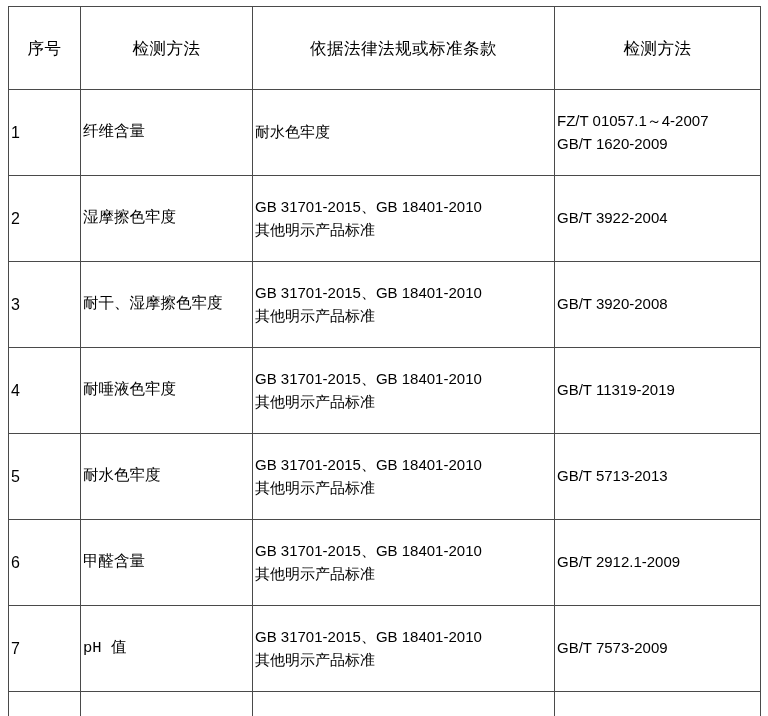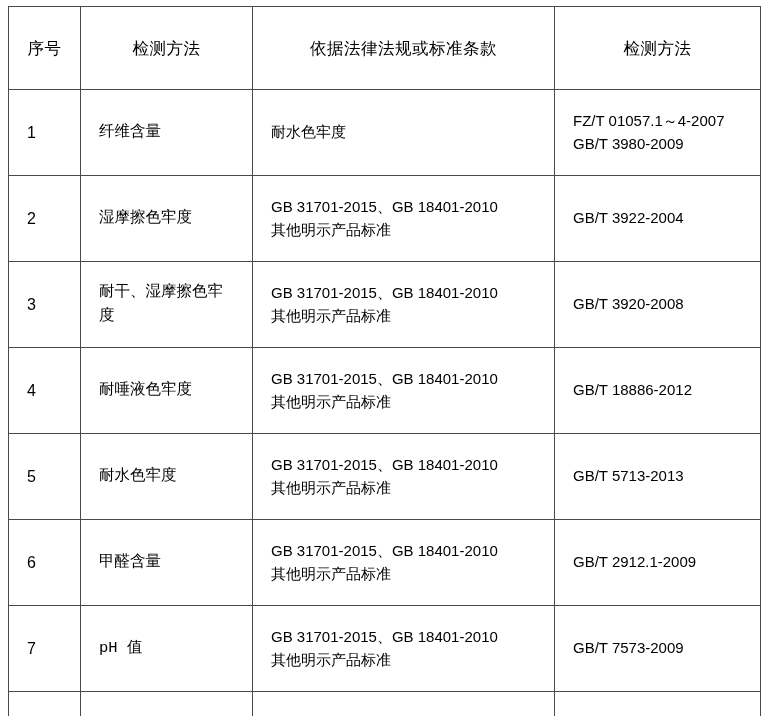--- a/index.html
+++ b/index.html
@@ -21,21 +21,21 @@
   }
   table.spec-table {
     border-collapse: collapse;
     width: 752px;
     table-layout: fixed;
   }
   table.spec-table td,
   table.spec-table th {
     border: 1px solid #4a4a4a;
     vertical-align: middle;
-    padding: 4px 18px;
+    padding: 4px 2px;
     font-weight: normal;
     line-height: 1.5;
   }
   thead th {
     height: 74px;
     font-size: 16.5px;
     letter-spacing: 0.5px;
   }
   tbody td {
     height: 77px;
@@ -87,21 +87,21 @@
     <tbody>
 
       <tr>
         <td class="num">1</td>
         <td class="item-cell">纤维含量</td>
         <td class="basis-cell">
           <span class="cell-line">耐水色牢度</span>
         </td>
         <td class="method-cell">
           <span class="cell-line">FZ/T 01057.1～4-2007</span>
-          <span class="cell-line">GB/T 3980-2009</span>
+          <span class="cell-line">GB/T 1620-2009</span>
         </td>
       </tr>
 
       <tr>
         <td class="num">2</td>
         <td class="item-cell">湿摩擦色牢度</td>
         <td class="basis-cell">
           <span class="cell-line">GB 31701-2015、GB 18401-2010</span>
           <span class="cell-line">其他明示产品标准</span>
         </td>
@@ -123,21 +123,21 @@
       </tr>
 
       <tr>
         <td class="num">4</td>
         <td class="item-cell">耐唾液色牢度</td>
         <td class="basis-cell">
           <span class="cell-line">GB 31701-2015、GB 18401-2010</span>
           <span class="cell-line">其他明示产品标准</span>
         </td>
         <td class="method-cell">
-          <span class="cell-line">GB/T 18886-2012</span>
+          <span class="cell-line">GB/T 11319-2019</span>
         </td>
       </tr>
 
       <tr>
         <td class="num">5</td>
         <td class="item-cell">耐水色牢度</td>
         <td class="basis-cell">
           <span class="cell-line">GB 31701-2015、GB 18401-2010</span>
           <span class="cell-line">其他明示产品标准</span>
         </td>

